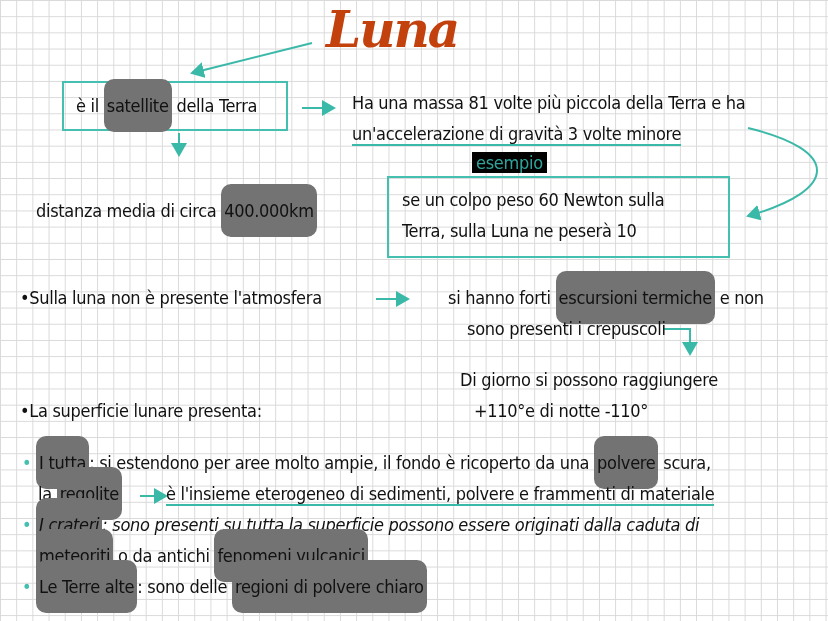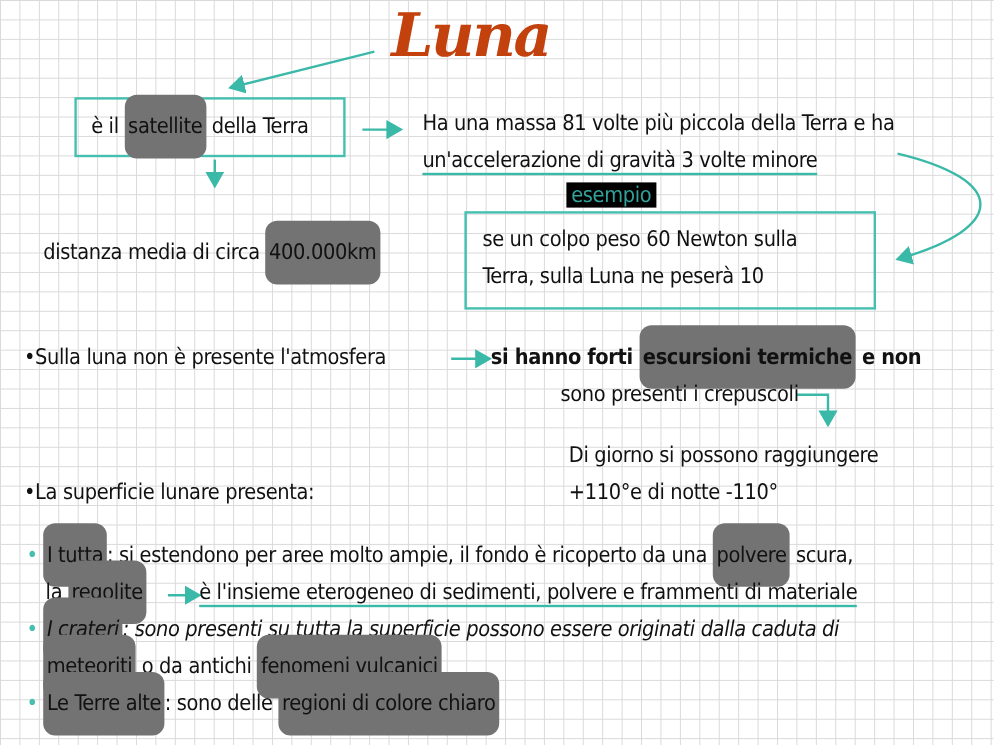--- a/index.html
+++ b/index.html
@@ -47,24 +47,24 @@
 
 <div class="abs txt" style="left:352px;top:92px;">Ha una massa 81 volte più piccola della Terra e ha</div>
 <div class="abs txt ul" style="left:352px;top:123px;">un'accelerazione di gravità 3 volte minore</div>
 
 <div class="box" style="left:387px;top:176px;width:339px;height:78px;"></div>
 <div class="abs txt teal" style="left:472px;top:152px;background:#000000;padding:0 4px;">esempio</div>
 <div class="abs txt" style="left:402px;top:189px;">se un colpo peso 60 Newton sulla</div>
 <div class="abs txt" style="left:402px;top:220px;text-align:center;">Terra, sulla Luna ne peserà 10</div>
 
 <div class="abs txt" style="left:20px;top:287px;">•Sulla luna non è presente l'atmosfera</div>
-<div class="abs txt" style="left:409px;top:287px;font-weight:bold;"><span>si hanno forti </span><span class="hl">escursioni termiche</span><span> e non</span></div>
+<div class="abs txt" style="left:448px;top:287px;"><span>si hanno forti </span><span class="hl">escursioni termiche</span><span> e non</span></div>
 <div class="abs txt" style="left:423px;top:318px;padding-left:44px;">sono presenti i crepuscoli</div>
-<div class="abs txt" style="left:474px;top:369px;">Di giorno si possono raggiungere</div>
+<div class="abs txt" style="left:460px;top:369px;">Di giorno si possono raggiungere</div>
 <div class="abs txt" style="left:474px;top:400px;">+110°e di notte -110°</div>
 
 <div class="abs txt" style="left:20px;top:400px;">•La superficie lunare presenta:</div>
 
 <div class="abs txt" style="left:22px;top:452px;"><span class="dot">• </span><span class="hl">I tutta</span><span>: si estendono per aree molto ampie, il fondo è ricoperto da una </span><span class="hl">polvere</span><span> scura,</span></div>
 <div class="abs txt" style="left:38px;top:483px;text-align:right;"><span>la </span><span class="hl">regolite</span><span style="display:inline-block;width:44px;"></span><span class="ul">è l'insieme eterogeneo di sedimenti, polvere e frammenti di materiale</span></div>
 <div class="abs txt" style="left:22px;top:514px;font-style:italic;"><span class="dot">• </span><span class="hl">I crateri</span><span>: sono presenti su tutta la superficie possono essere originati dalla caduta di</span></div>
 <div class="abs txt" style="left:36px;top:545px;text-align:center;"><span class="hl">meteoriti</span><span> o da antichi </span><span class="hl">fenomeni vulcanici</span></div>
-<div class="abs txt" style="left:22px;top:576px;"><span class="dot">• </span><span class="hl">Le Terre alte</span><span>: sono delle </span><span class="hl">regioni di colore chiaro</span></div>
+<div class="abs txt" style="left:22px;top:576px;"><span class="dot">• </span><span class="hl">Le Terre alte</span><span>: sono delle </span><span class="hl">regioni di polvere chiaro</span></div>
 
 </body></html>

